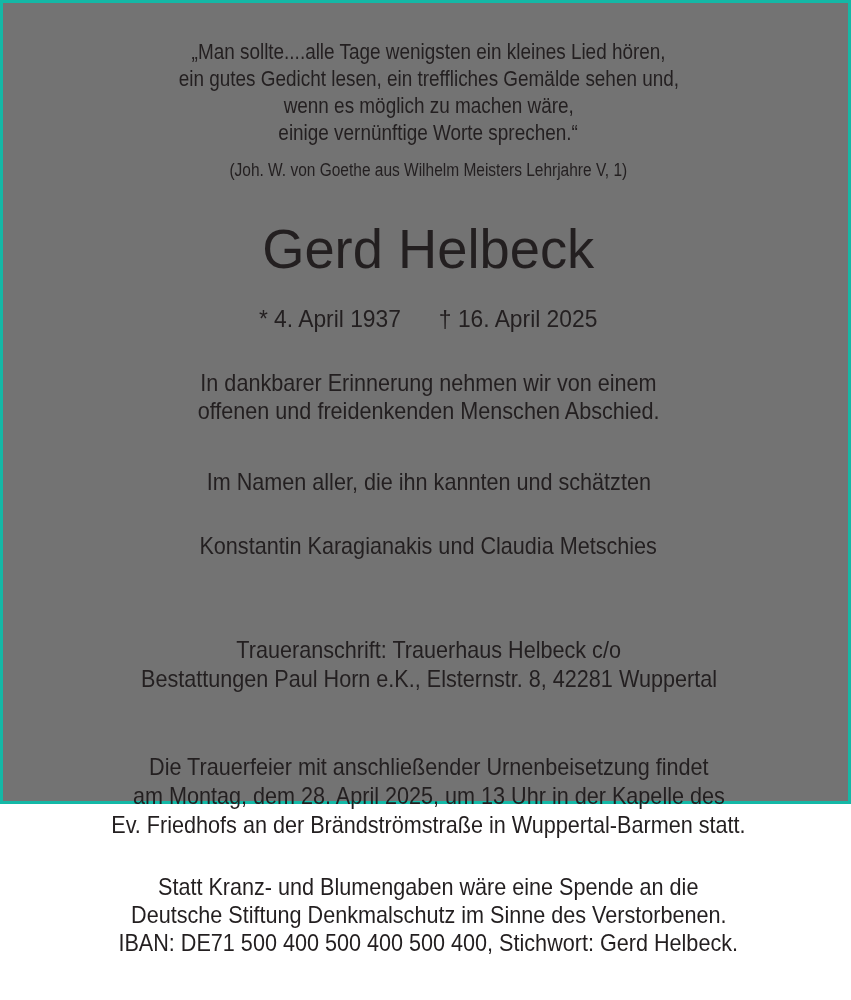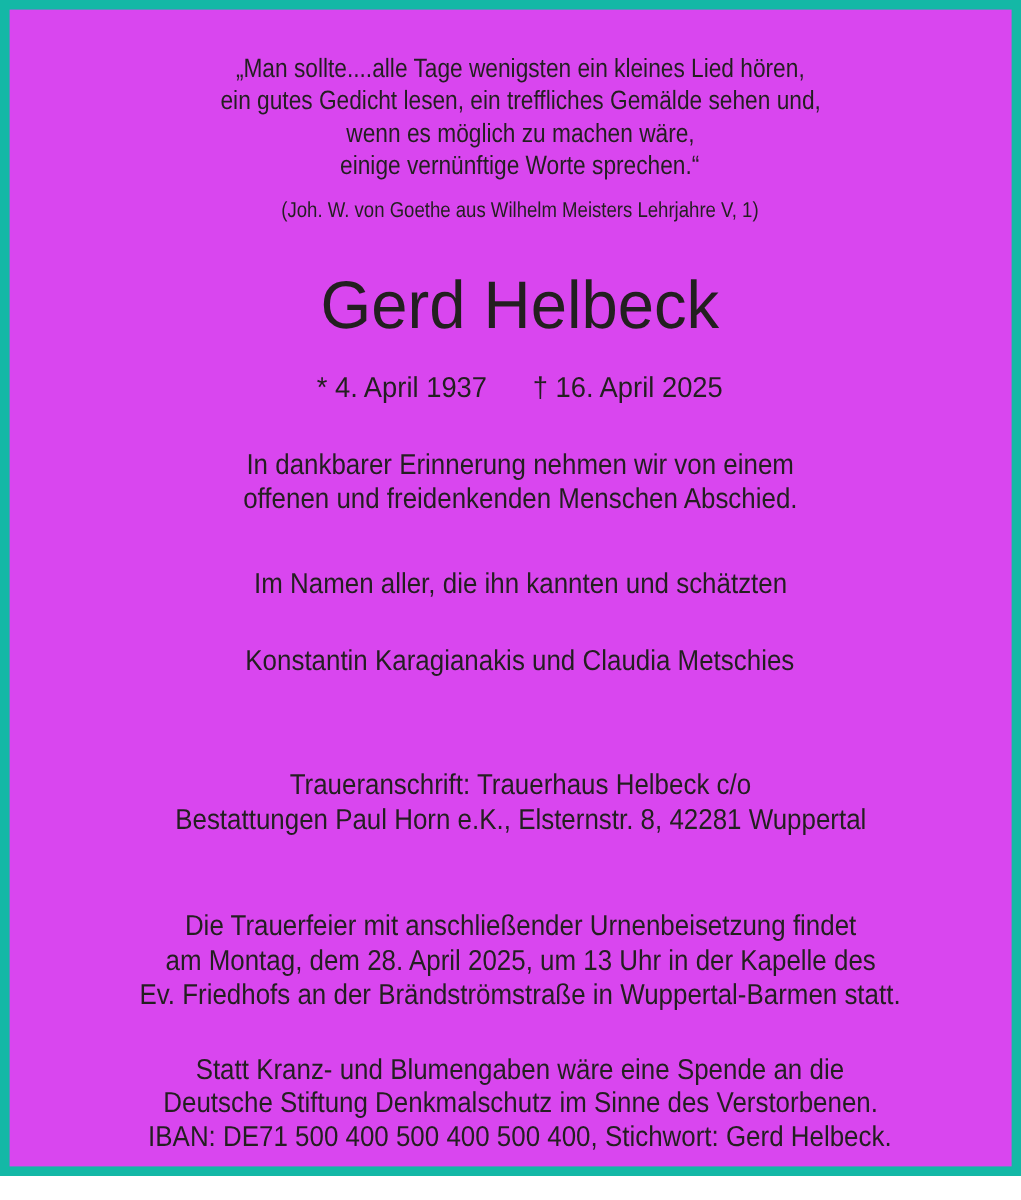--- a/index.html
+++ b/index.html
@@ -1,19 +1,19 @@
 <!DOCTYPE html>
 <html><head>
 <meta charset="utf-8">
 <style>
   html, body { margin: 0; padding: 0; background: #ffffff; }
   body { width: 851px; height: 1000px; position: relative; overflow: hidden; }
   .frame {
-    position: absolute; left: 0; top: 0; width: 851px; height: 980px;
-    box-sizing: border-box; border: 8px solid #14b8a6; background: #d946ef;
+    position: absolute; left: 0; top: 0; width: 851px; height: 804px;
+    box-sizing: border-box; border: 3px solid #14b8a6; background: #737373;
   }
   .line {
     position: absolute; left: 0; width: 851px; text-align: center;
     font-family: "Liberation Sans", sans-serif; color: #231f20;
     white-space: nowrap; line-height: 1;
   }
   .cond { display: inline-block; transform-origin: center; }
   .q { font-size: 22px; }
   .q .cond { transform: scaleX(0.86); }
   .attr { font-size: 18px; }

